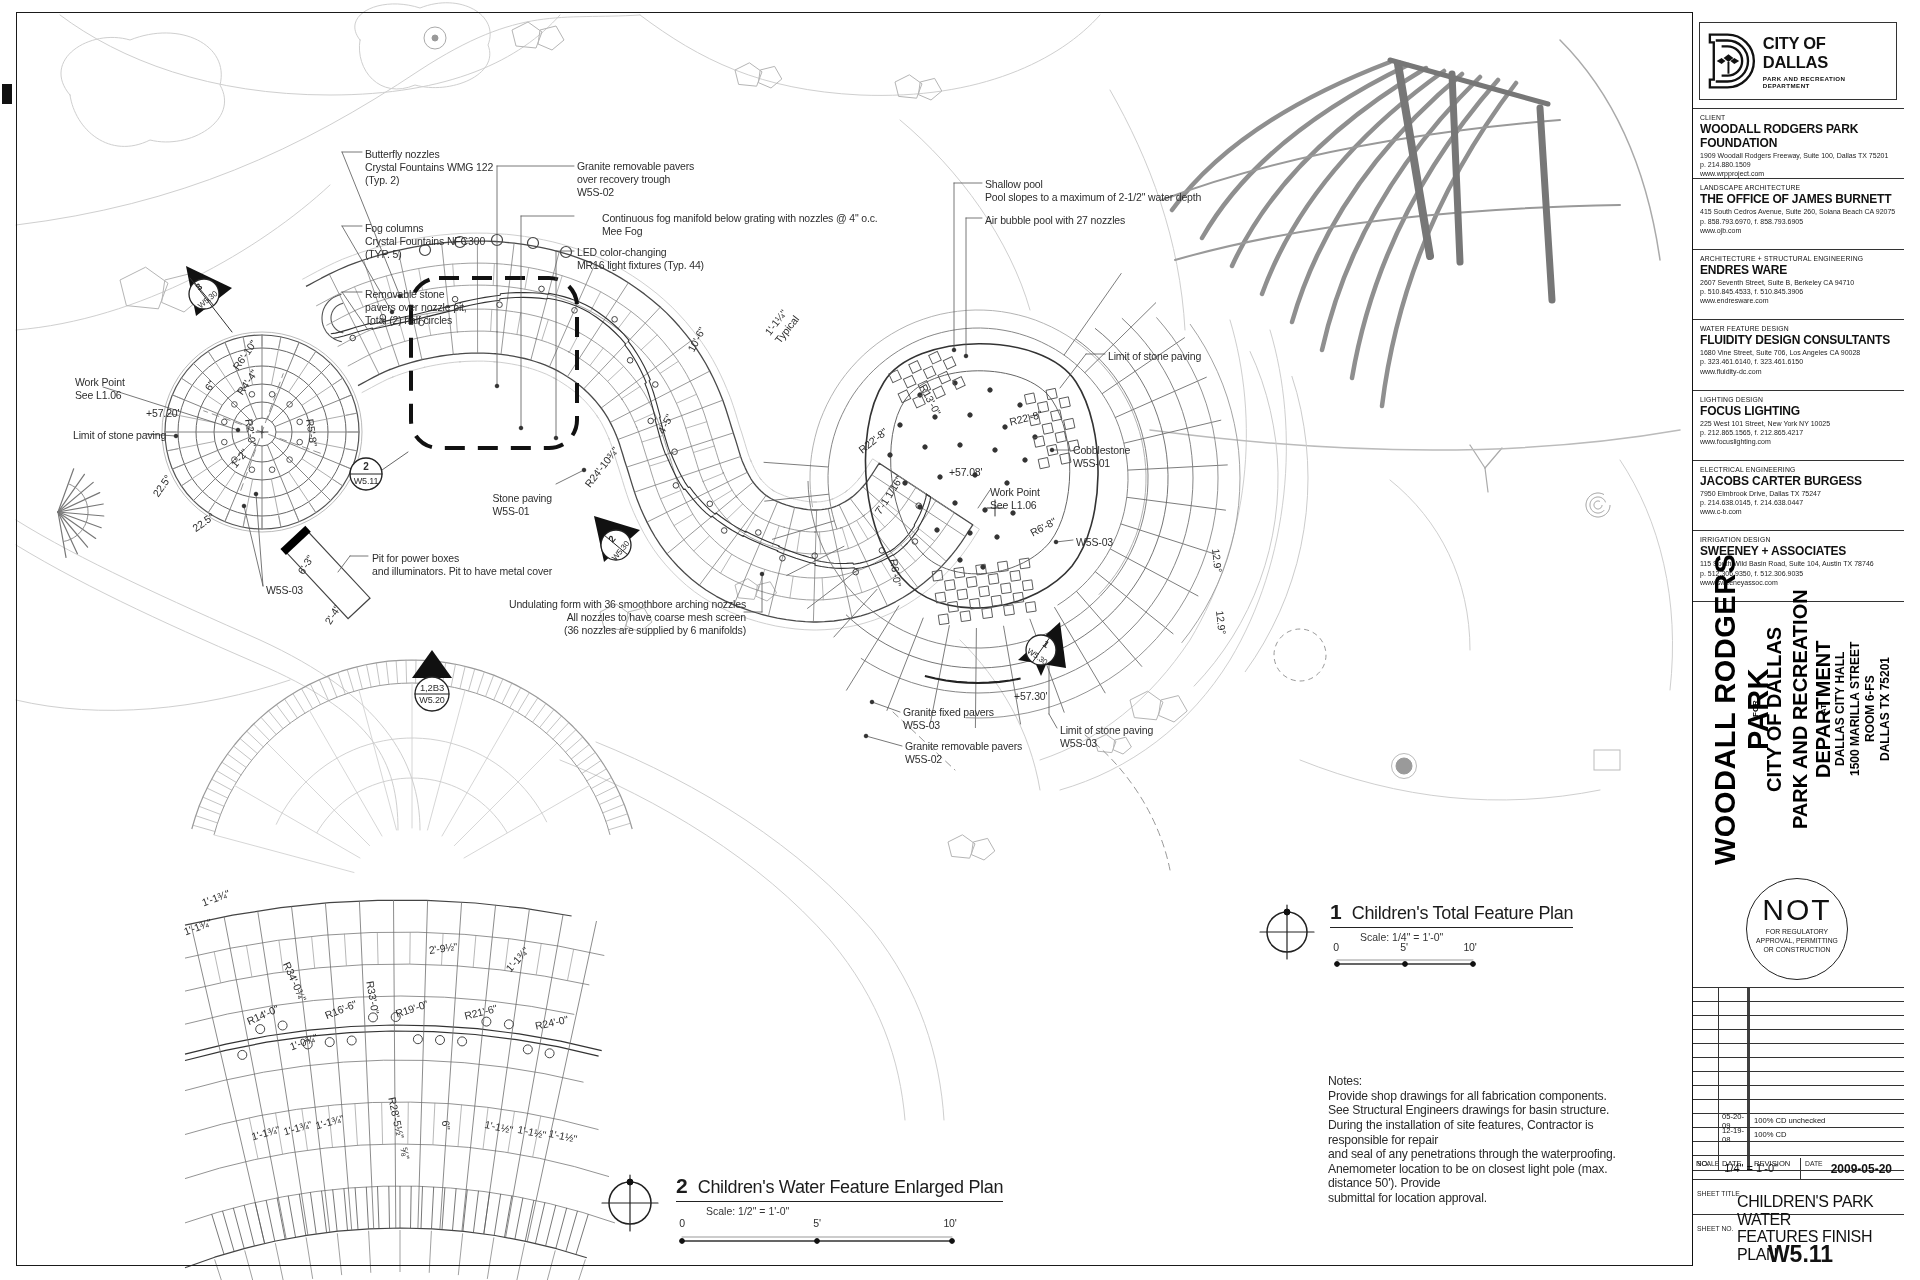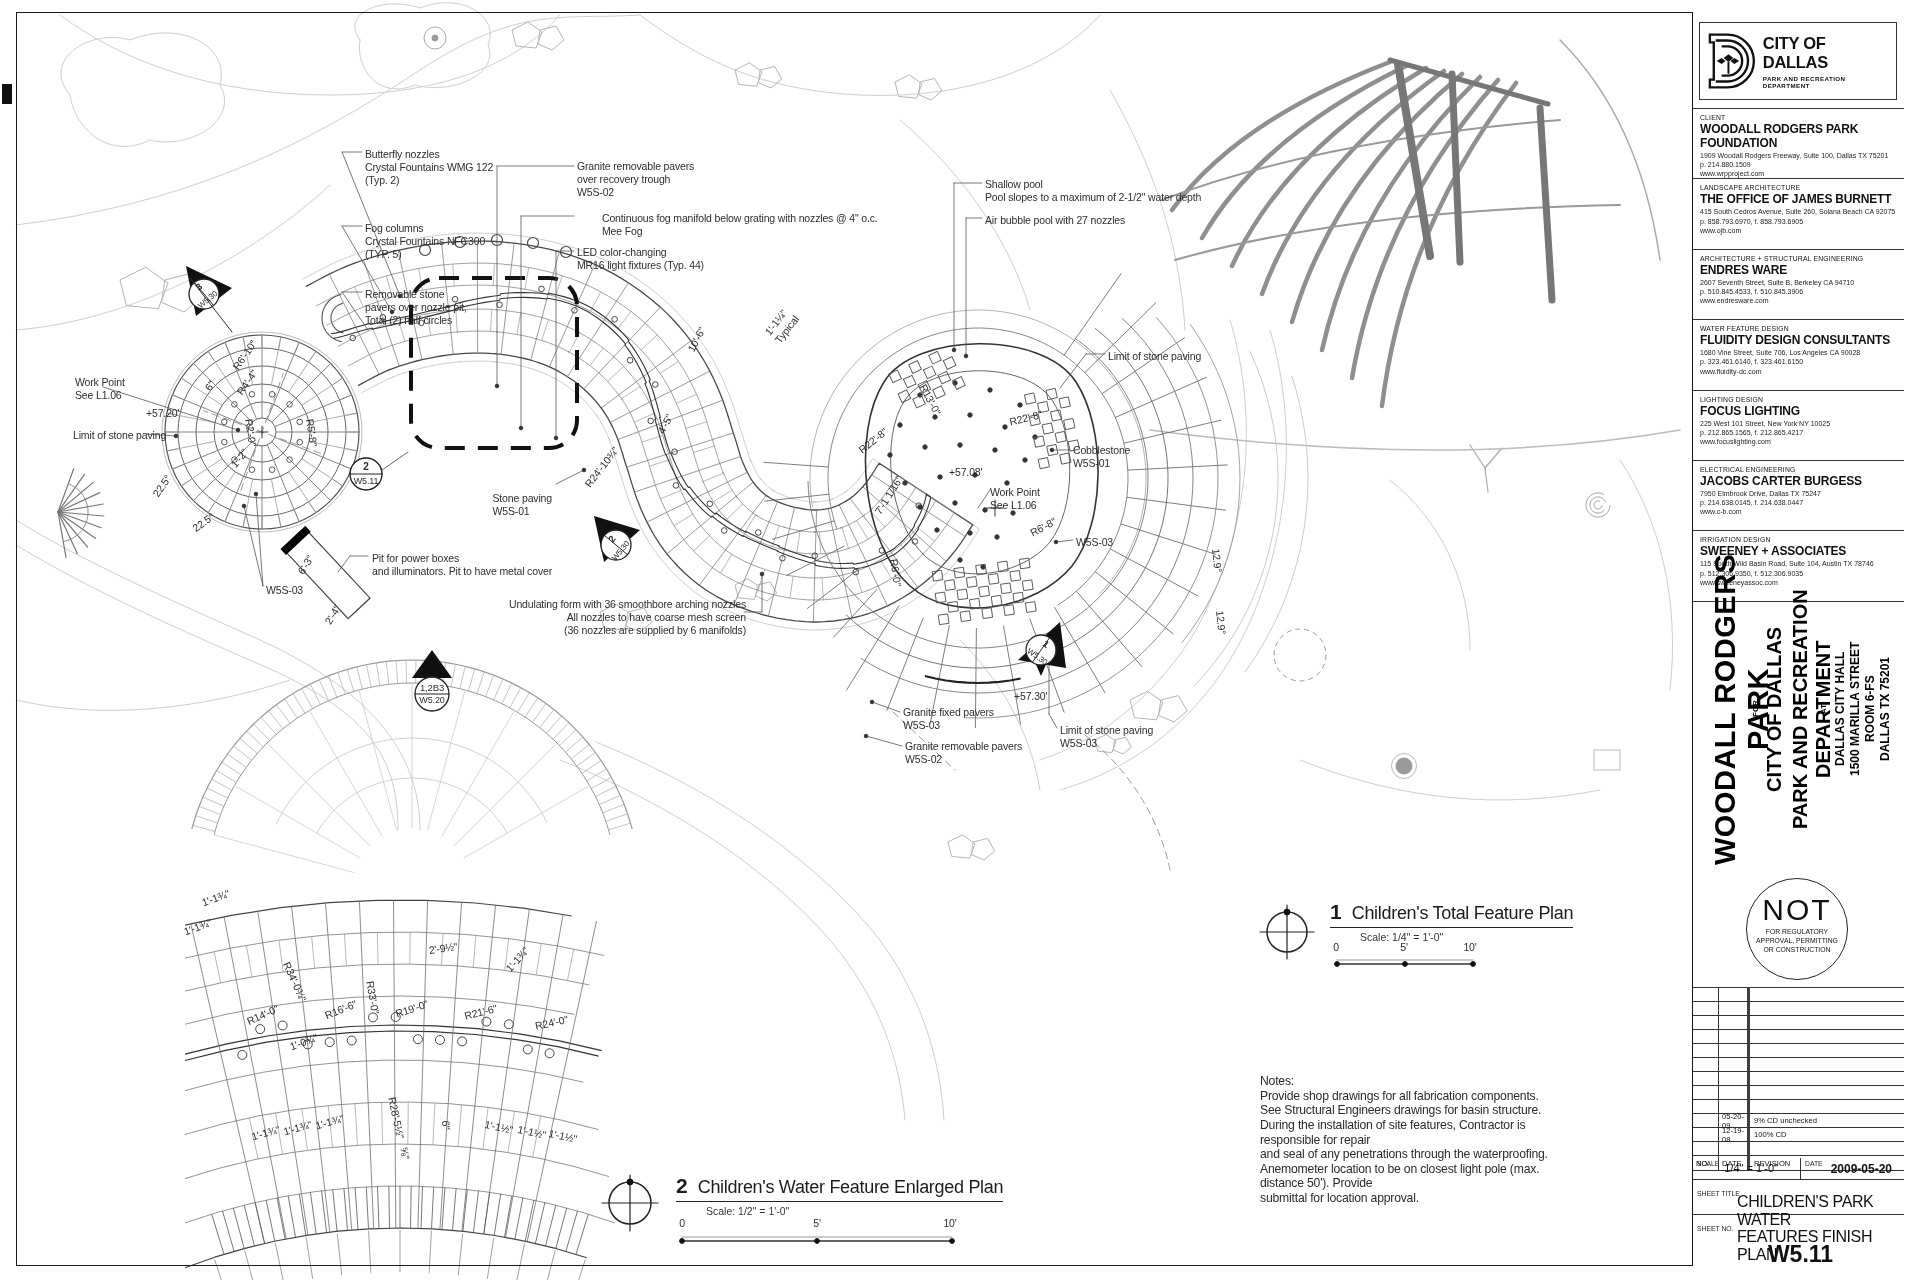--- a/index.html
+++ b/index.html
@@ -47,21 +47,21 @@
   #info-title{left:0;top:1168px;width:211px;height:35px;border-bottom:1px solid #333;padding:2px 0 0 4px;}
   #sheet-title-val{font-size:16px;line-height:1.1;letter-spacing:-0.4px;margin:0 0 0 40px;margin-top:-7px;white-space:pre-line;}
   #info-no{left:0;top:1203px;width:211px;height:51px;padding:2px 0 0 4px;}
   #sheet-no-val{font-size:23px;font-weight:600;text-align:center;margin-top:6px;}
   
   .ptitle{position:absolute;z-index:2;color:#1c1c1c;}
   .ptitle .row{display:flex;align-items:baseline;gap:10px;border-bottom:1.6px solid #222;padding-bottom:3px;}
   .ptitle .num{font-size:21px;font-weight:bold;}
   .ptitle .t{font-size:18px;letter-spacing:-0.3px;}
   .ptitle .scl{font-size:10.5px;margin:3px 0 0 30px;color:#333;}
-  #notes-block{position:absolute;left:1260px;top:1074px;width:320px;font-size:12.2px;
+  #notes-block{position:absolute;left:1328px;top:1074px;width:320px;font-size:12.2px;
     line-height:1.2;color:#2b2b2b;white-space:pre-line;z-index:2;letter-spacing:-0.2px;}
 </style>
 </head>
 <body>
 <div id="stage">
 
 <svg id="plan-svg" width="1920" height="1280">
       <path d="M16,225 C180,205 300,150 420,70 C520,5 560,20 640,15" stroke="#cfcfcf" stroke-width="1" fill="none" stroke-linecap="round"></path>
       <path d="M16,330 C140,320 260,250 330,185" stroke="#cfcfcf" stroke-width="1" fill="none" stroke-linecap="round"></path>
       <path d="M60,15 C120,60 210,95 330,95 C450,95 520,60 560,15" stroke="#cfcfcf" stroke-width="1" fill="none" stroke-linecap="round"></path>
@@ -1009,21 +1009,21 @@
         <span class="c3"></span>
       </div>
         <div class="revrow">
         <span class="c1"></span>
         <span class="c2"></span>
         <span class="c3"></span>
       </div>
         <div class="revrow">
         <span class="c1"></span>
         <span class="c2">05-20-09</span>
-        <span class="c3">9% CD unchecked</span>
+        <span class="c3">100% CD unchecked</span>
       </div>
         <div class="revrow">
         <span class="c1"></span>
         <span class="c2">12-19-08</span>
         <span class="c3">100% CD</span>
       </div>
         <div class="revrow">
         <span class="c1"></span>
         <span class="c2"></span>
         <span class="c3"></span>

